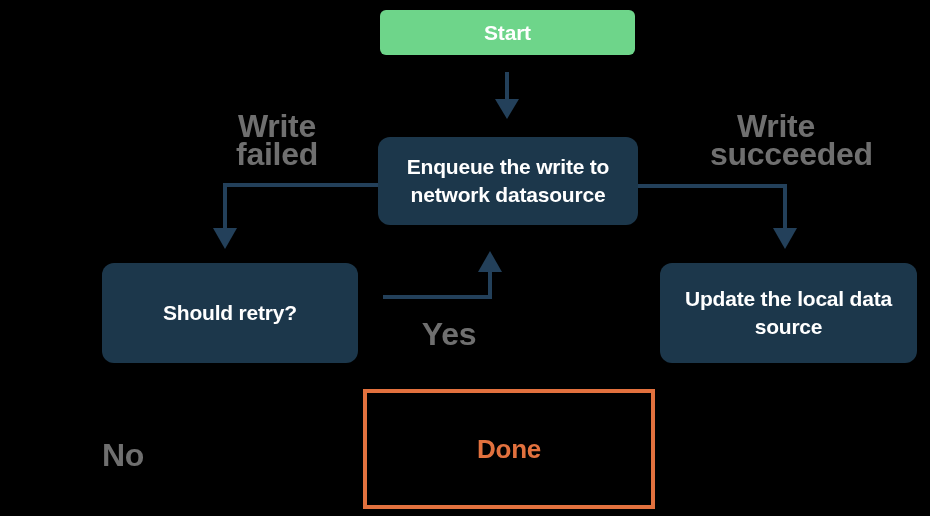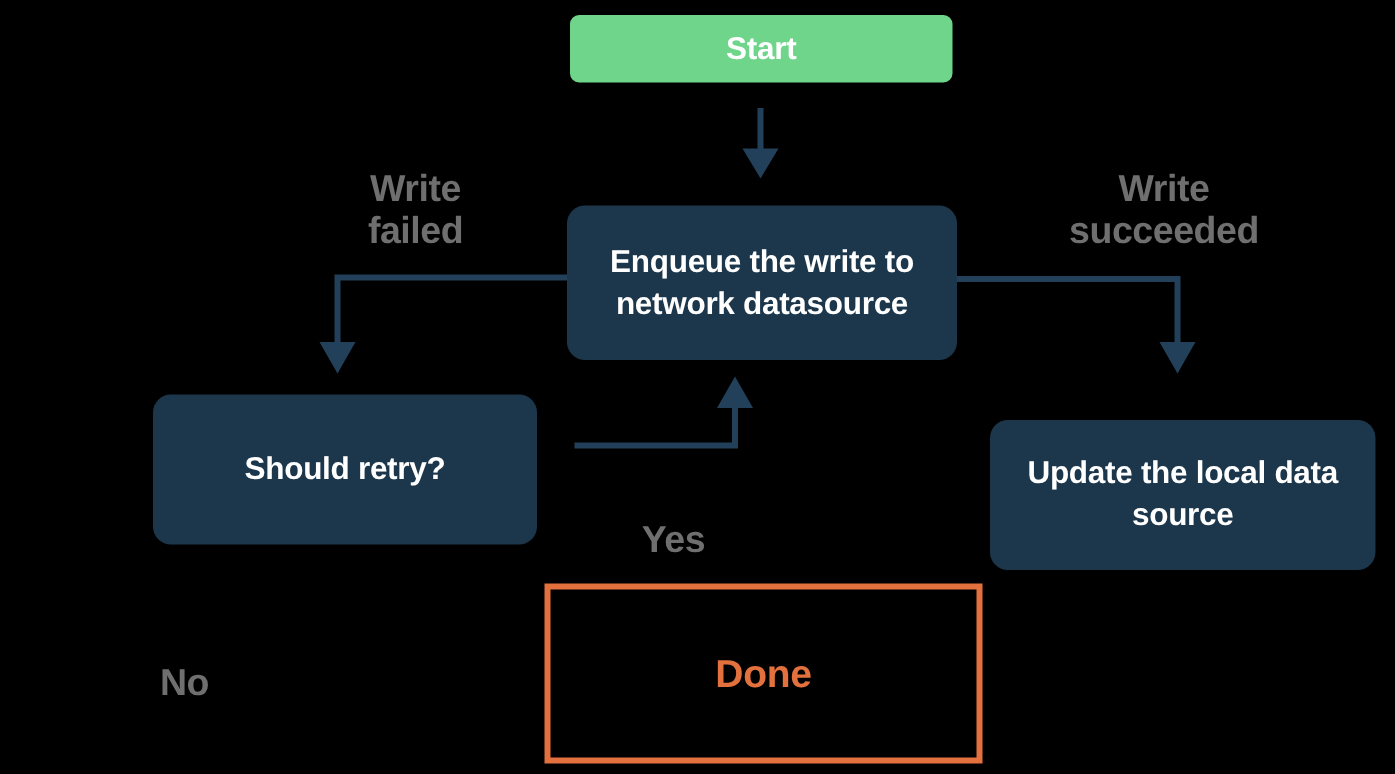--- a/index.html
+++ b/index.html
@@ -39,51 +39,51 @@
     left: 380px; top: 10px; width: 255px; height: 45px;
     background: var(--start-fill);
     border-radius: 6px;
     font-size: 21px;
   }
   .node-navy {
     background: var(--node-fill);
     border-radius: 12px;
   }
   .node-enqueue {
-    left: 378px; top: 137px; width: 260px; height: 103px;
+    left: 378px; top: 137px; width: 260px; height: 88px;
     padding: 0 18px;
   }
   .node-retry {
     left: 102px; top: 263px; width: 256px; height: 100px;
   }
   .node-update {
-    left: 660px; top: 280px; width: 257px; height: 100px;
+    left: 660px; top: 263px; width: 257px; height: 100px;
     padding: 0 10px;
   }
   .node-done {
     left: 363px; top: 389px; width: 292px; height: 120px;
     background: transparent;
     border: 4px solid var(--accent-orange);
     color: var(--accent-orange);
     font-size: 26px;
     border-radius: 0;
   }
 
   .edge-label {
     position: absolute;
     font-weight: 700;
-    font-size: 25px;
+    font-size: 32px;
     line-height: 28px;
     color: var(--label-gray);
     text-align: center;
     letter-spacing: -0.3px;
   }
   .label-write-failed   { left: 222px; top: 112px; width: 110px; }
   .label-write-succeeded{ left: 710px; top: 112px; width: 132px; }
-  .label-yes            { left: 419px; top: 346px; width: 60px; }
+  .label-yes            { left: 419px; top: 320px; width: 60px; }
   .label-no             { left: 93px;  top: 441px; width: 60px; }
 
   .arrow-layer {
     position: absolute;
     left: 0; top: 0; width: 930px; height: 516px;
     pointer-events: none;
   }
   .arrow-layer path {
     fill: none;
     stroke: var(--arrow-color);

